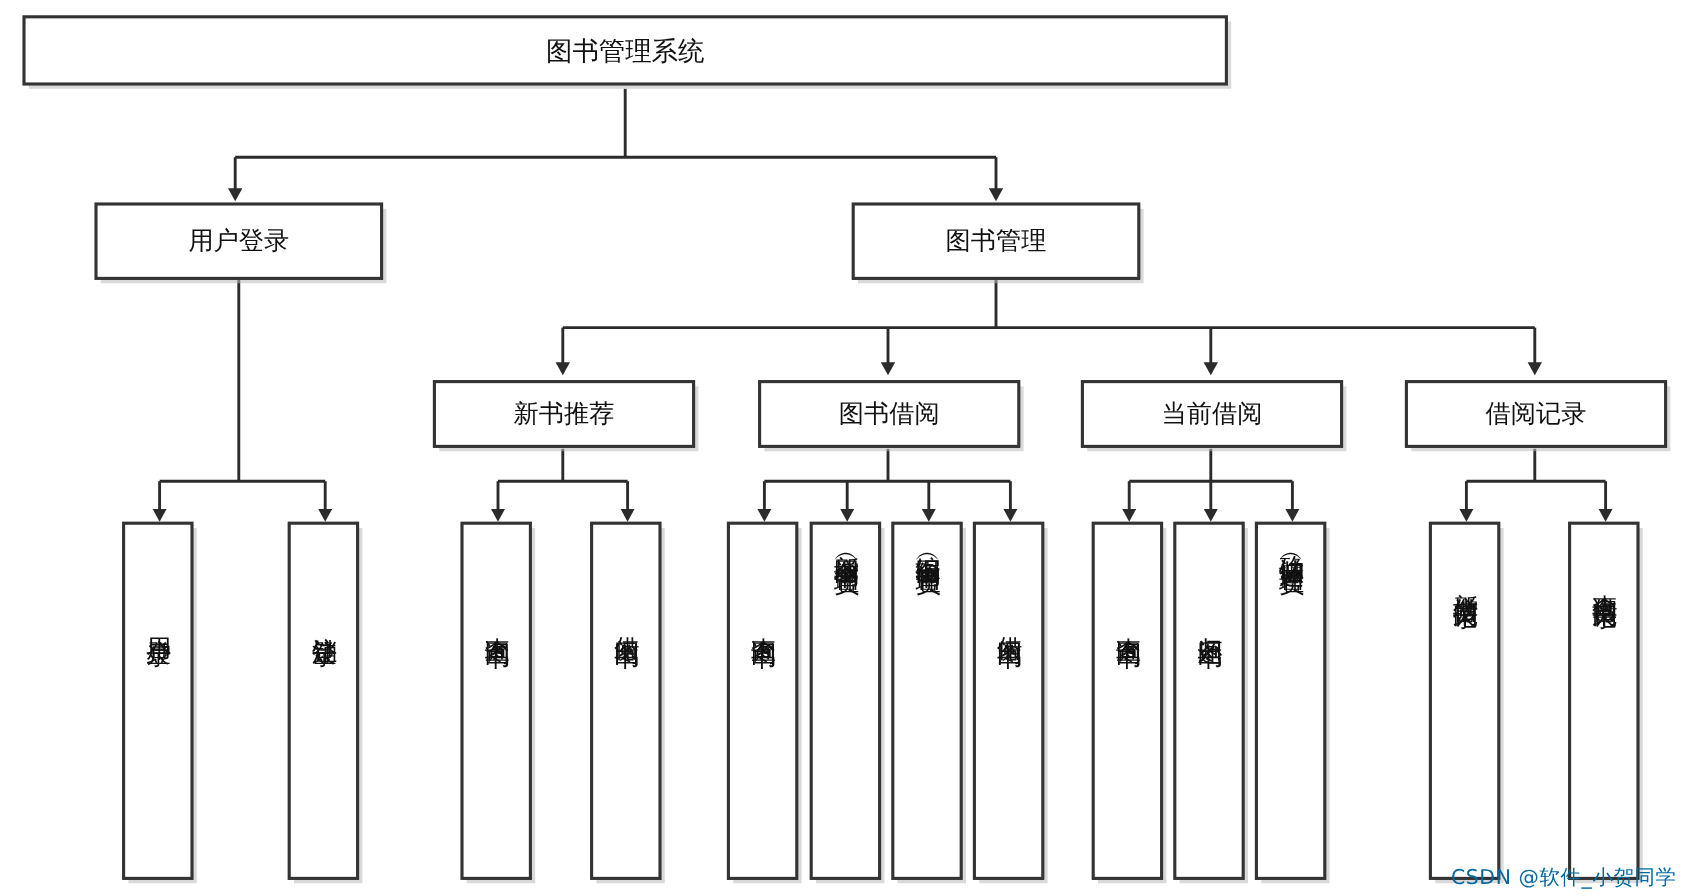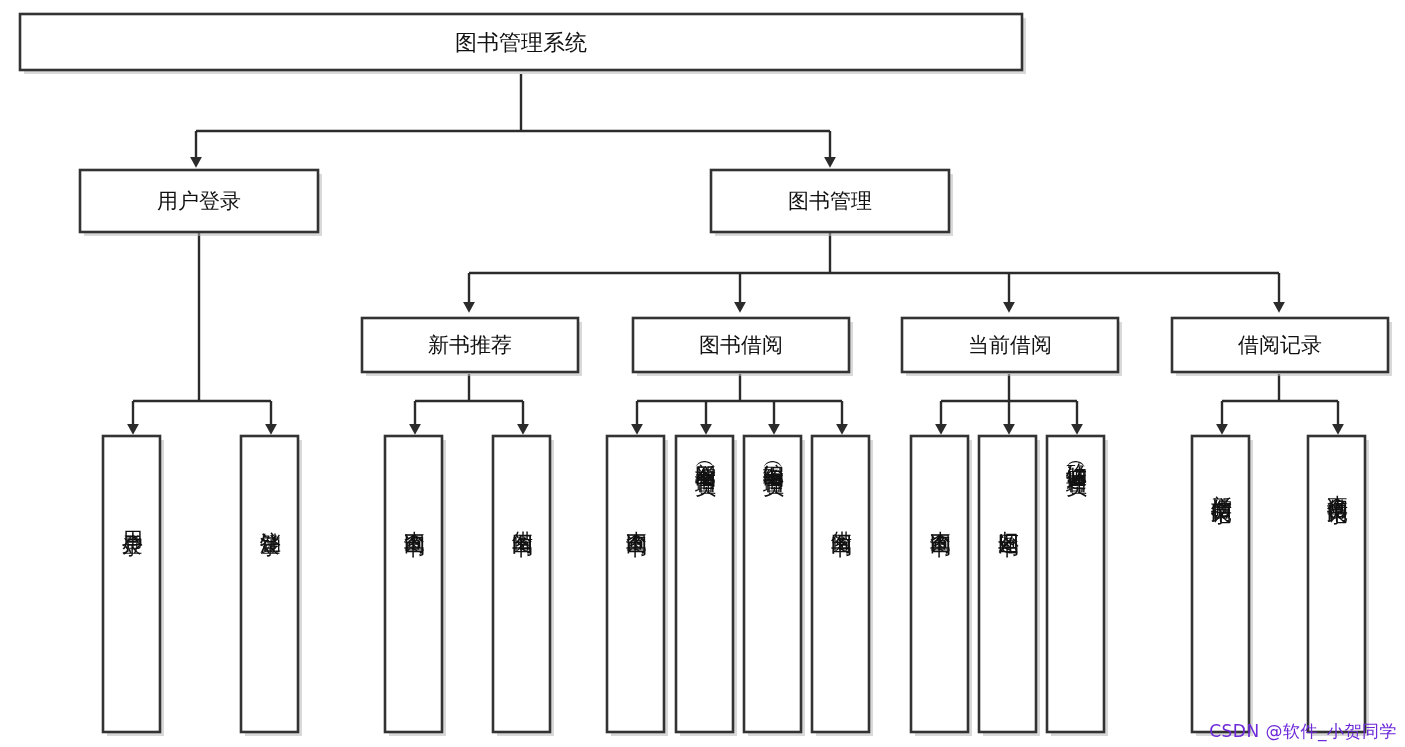--- a/index.html
+++ b/index.html
@@ -69,21 +69,21 @@
     white-space: nowrap;
     pointer-events: none;
     text-align: left;
   }
   .watermark {
     position: absolute;
     right: 8px;
     bottom: 4px;
     font-family: "DejaVu Sans", "Liberation Sans", sans-serif;
     font-size: 17px;
-    color: #6d28d9;
+    color: #0369a1;
     white-space: nowrap;
     letter-spacing: 0.5px;
     text-align: center;
   }
 </style>
 </head>
 <body>
 
 <div id="diagram-root">
 

